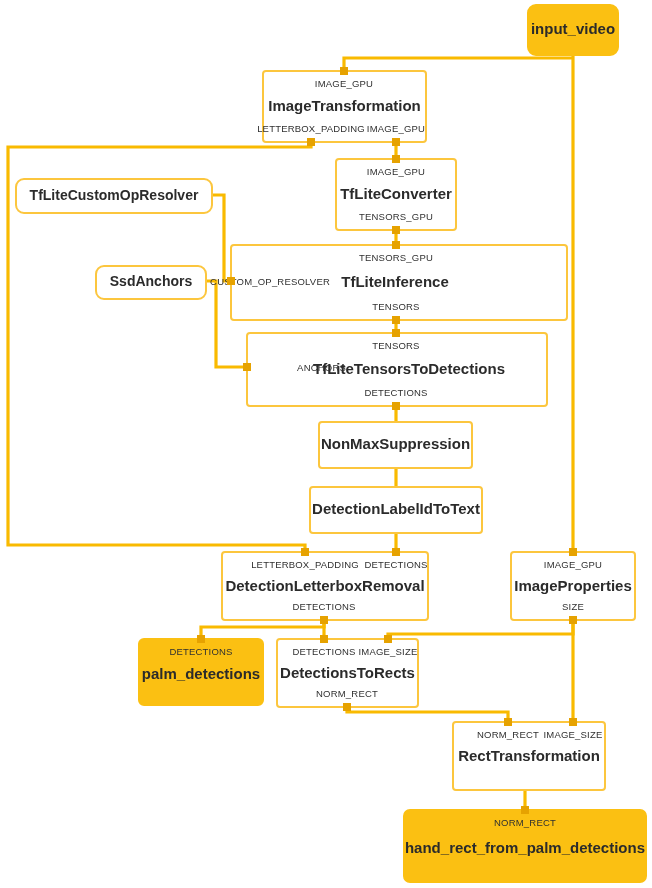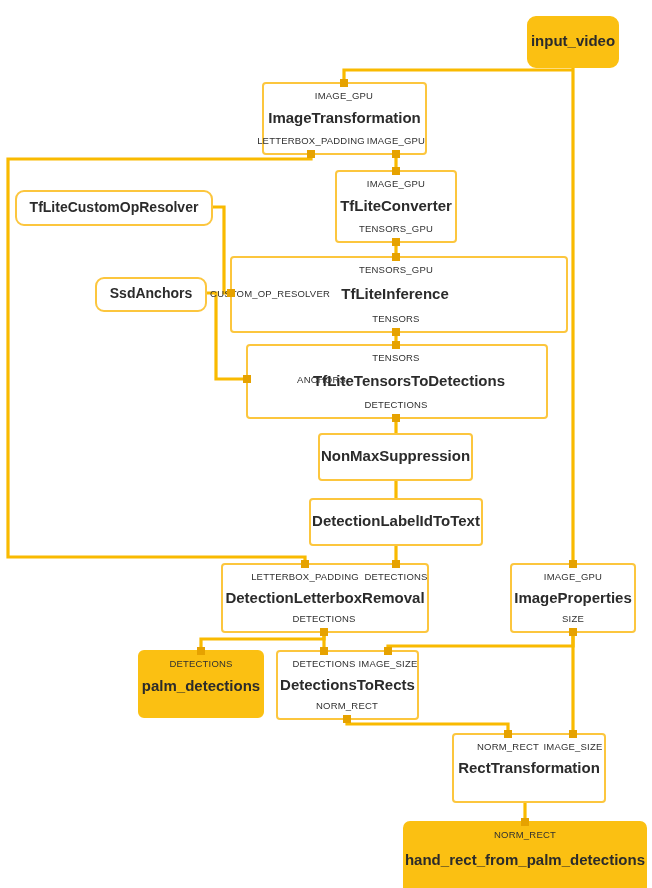--- a/index.html
+++ b/index.html
@@ -11,21 +11,20 @@
   body {
     width: 652px;
     height: 888px;
     font-family: "Liberation Sans", sans-serif;
     overflow: hidden;
   }
   #graph-root {
     position: relative;
     width: 652px;
     height: 624px;
-    margin-top: 12px;
   }
   svg#graph-svg {
     position: absolute;
     top: 0;
     left: 0;
     width: 652px;
     height: 888px;
     display: block;
   }
   .node-rect-plain {

